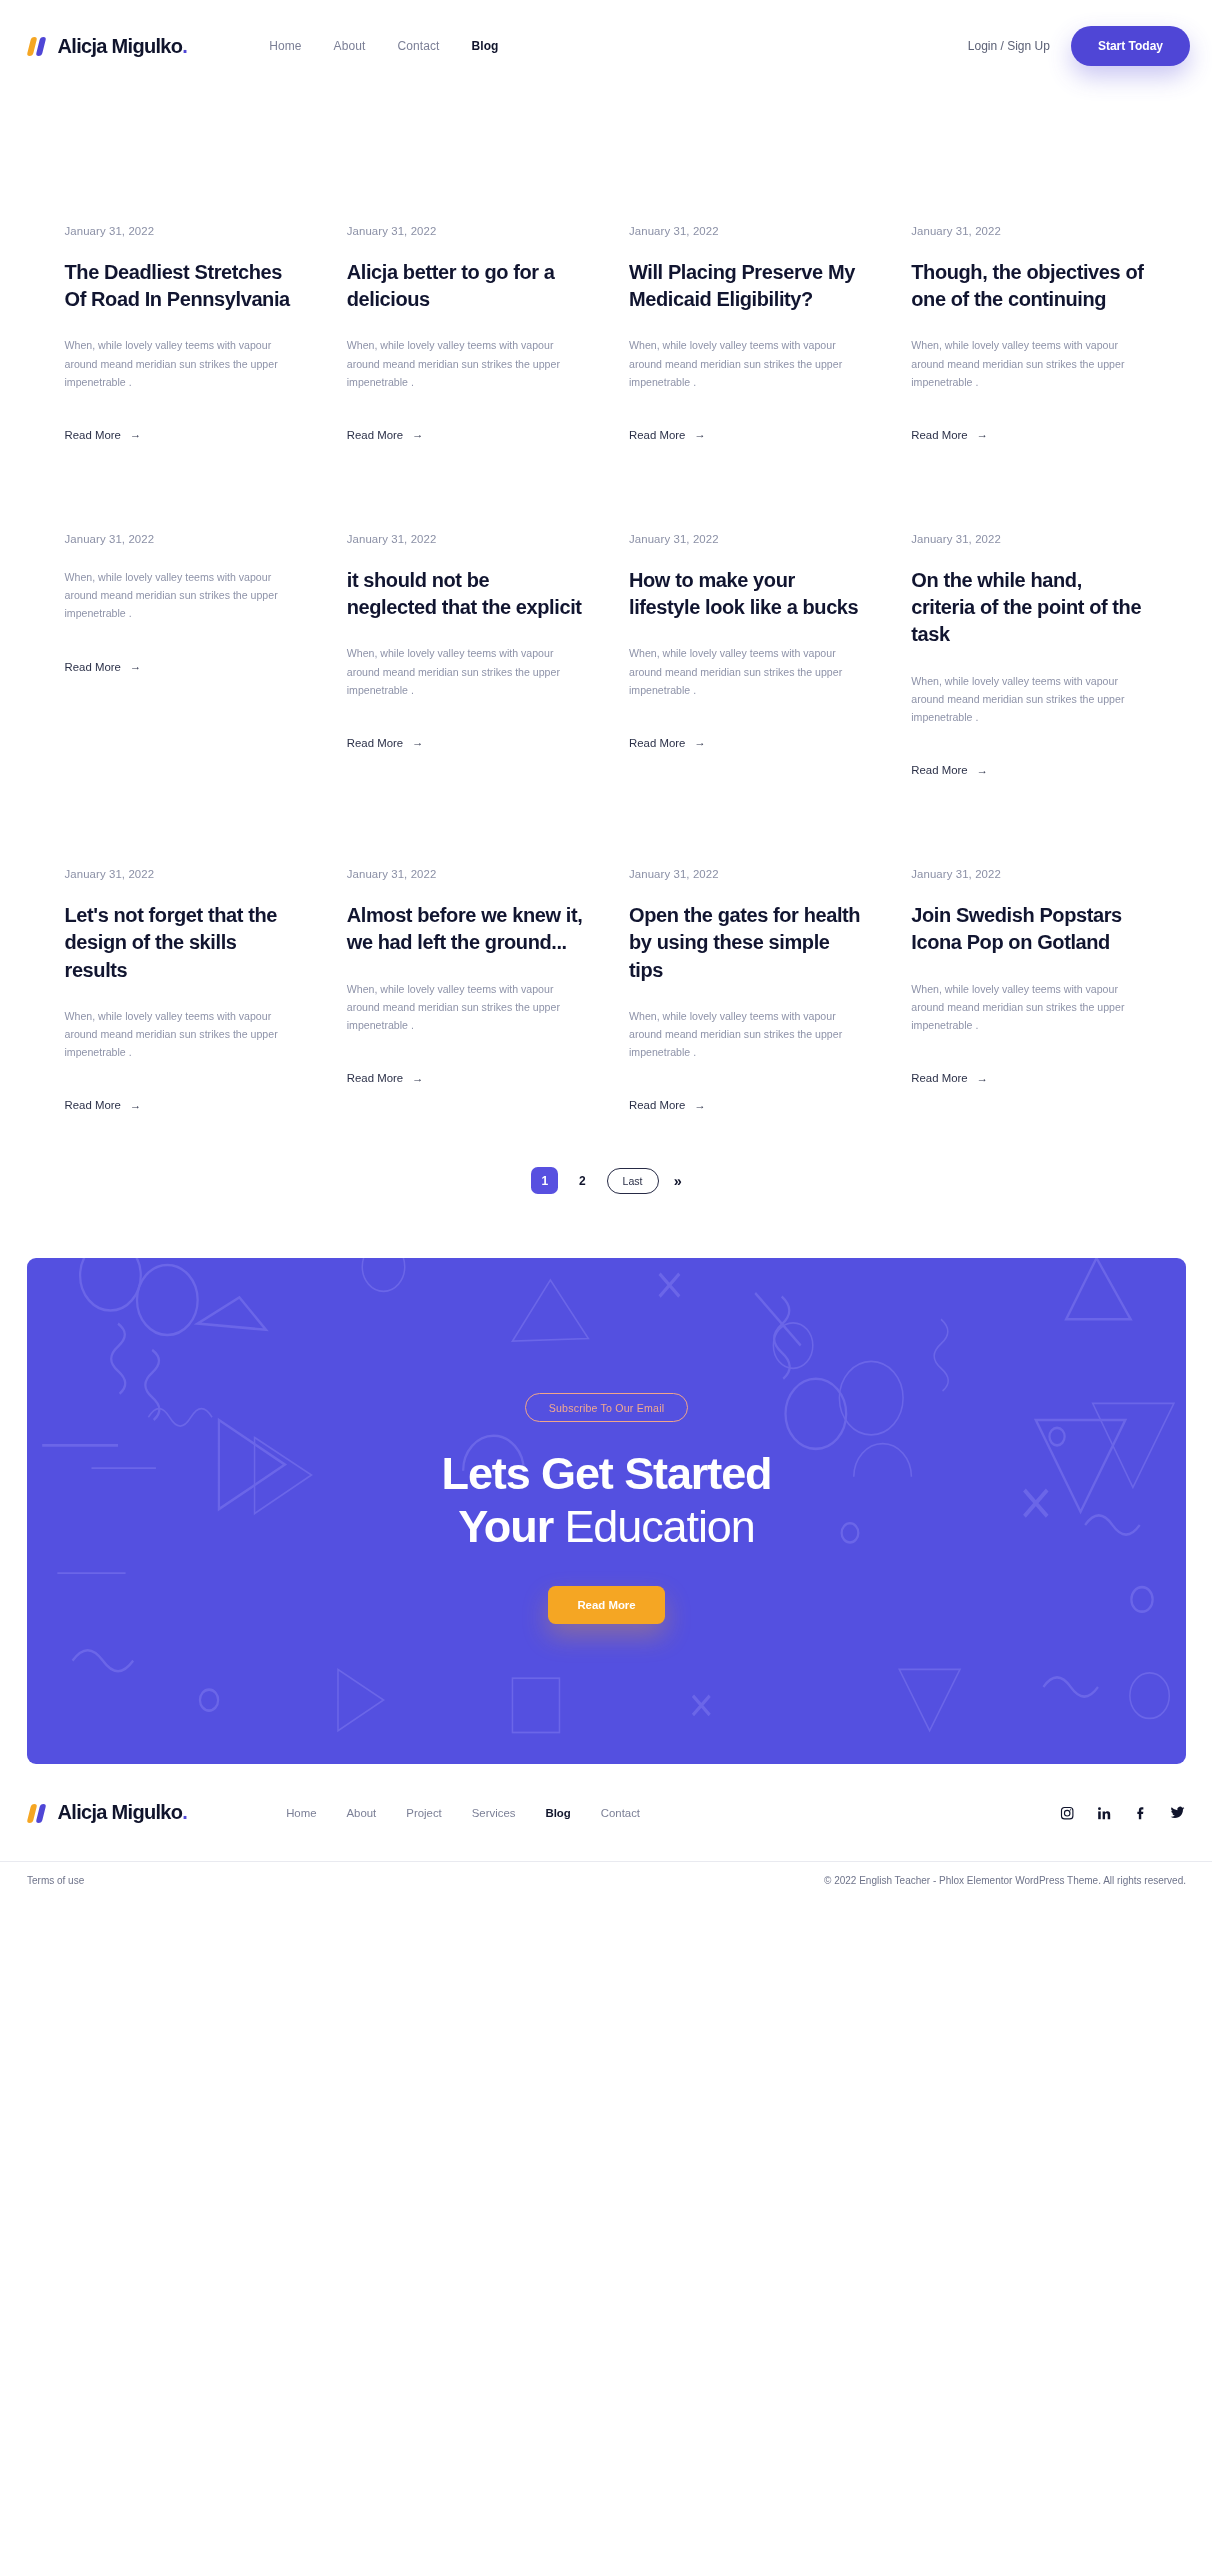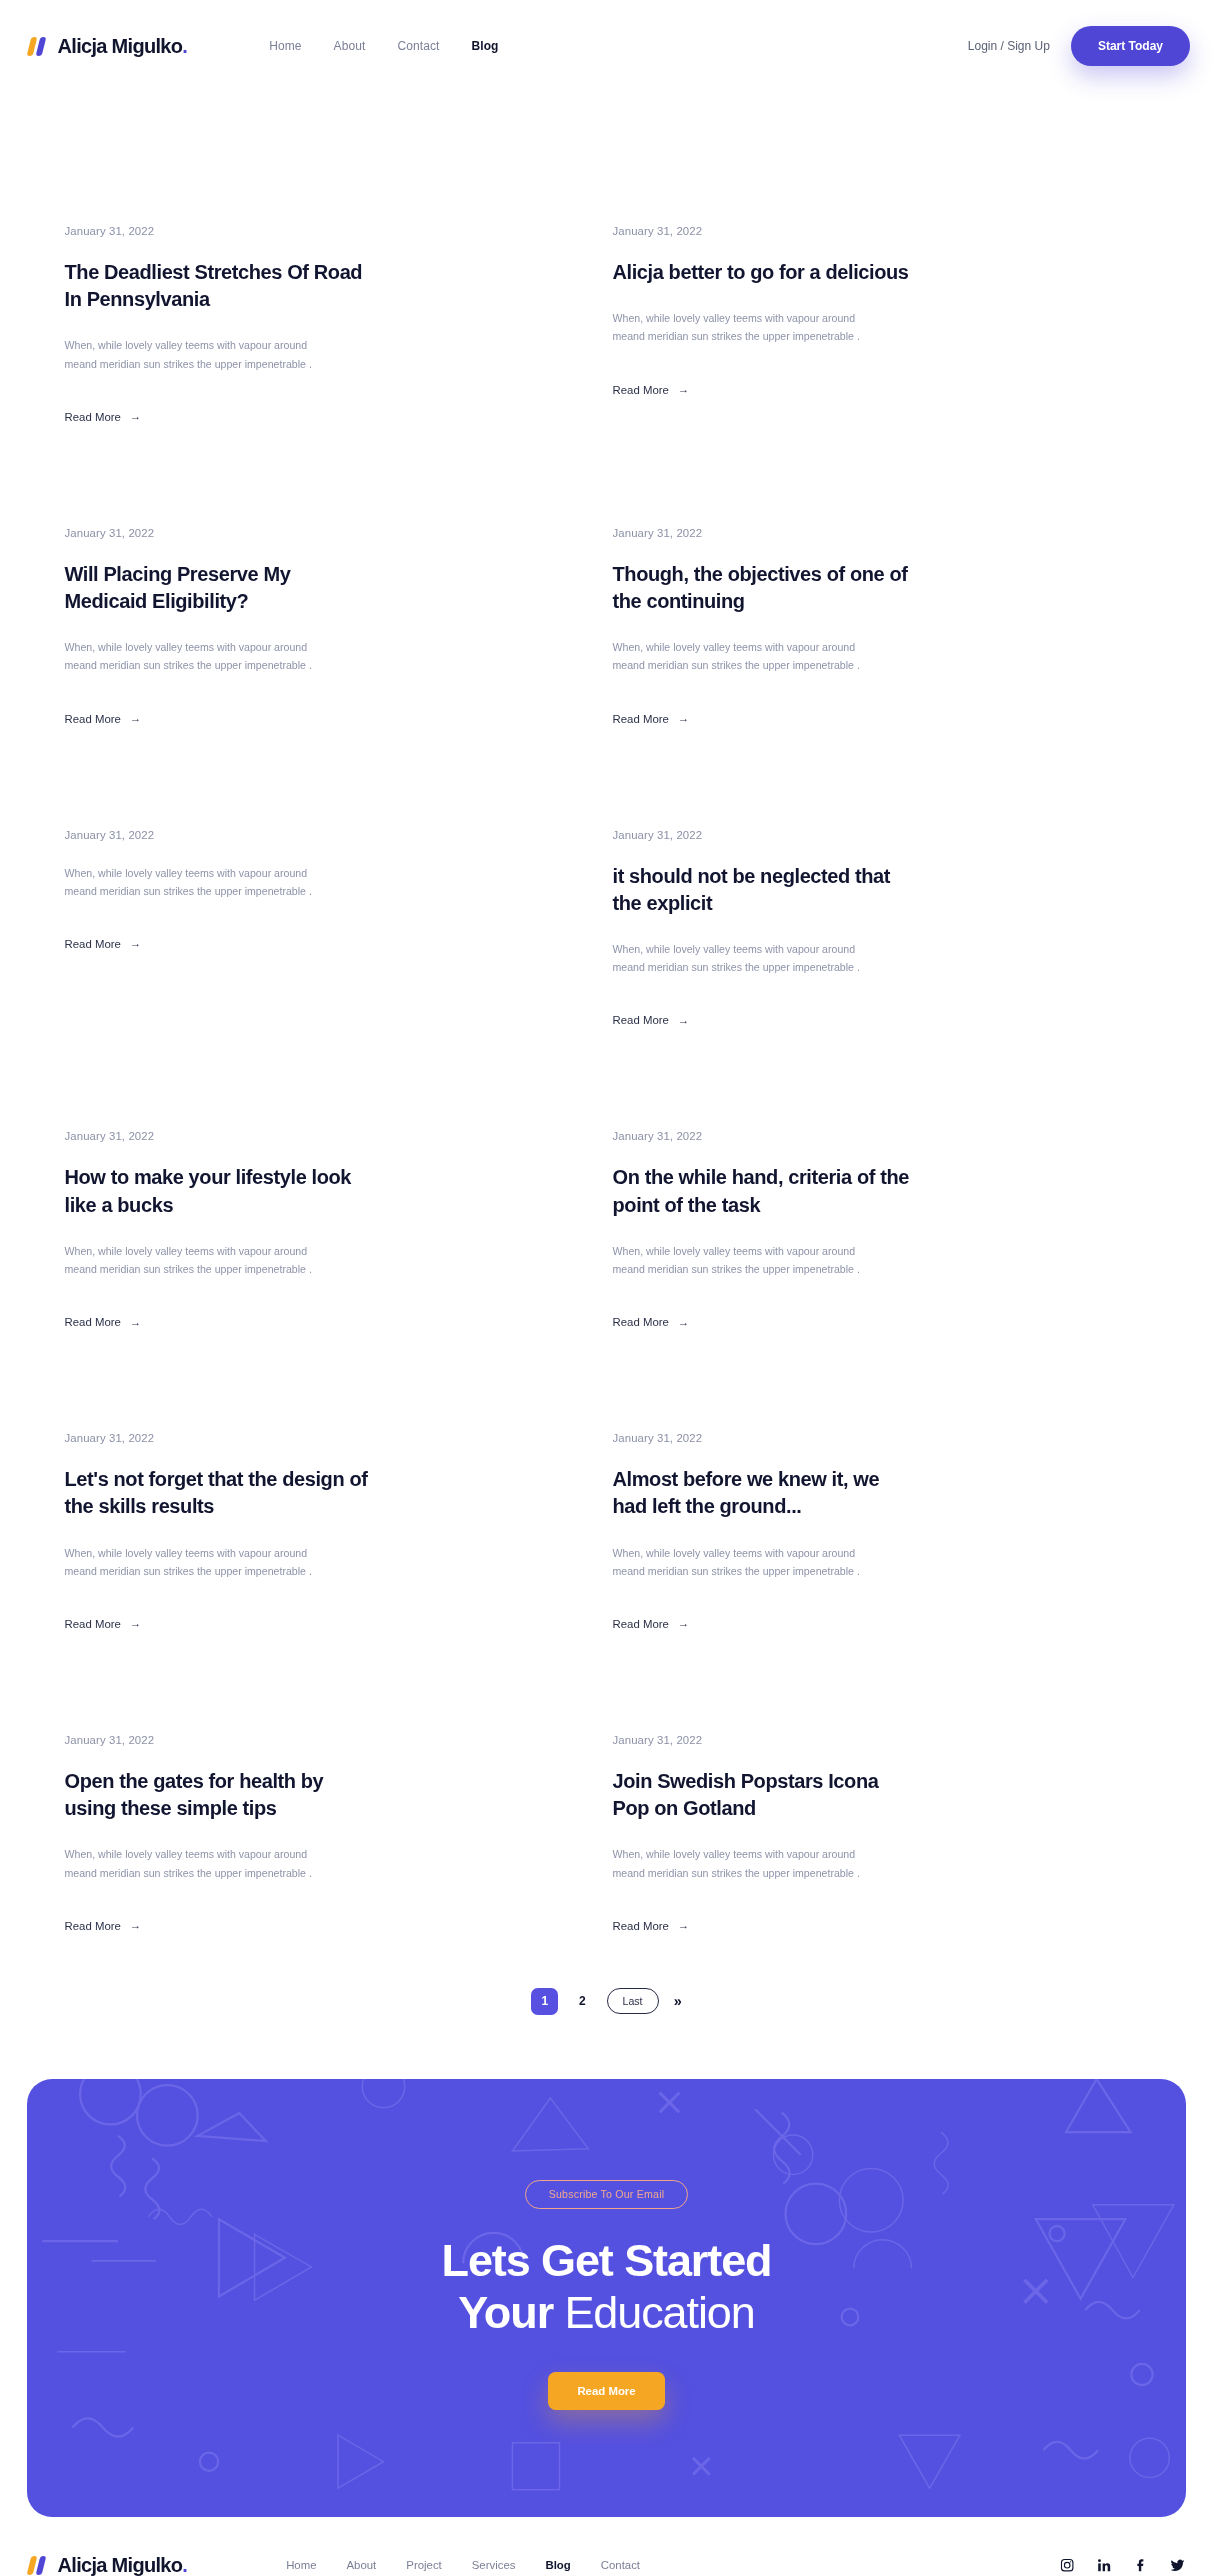--- a/index.html
+++ b/index.html
@@ -102,24 +102,23 @@
   }
 
   
   .blog-wrap {
     padding: 133px 0 0 0;
   }
   .blog-grid {
     width: 1084px;
     margin: 0 auto;
     display: grid;
-    grid-template-columns: repeat(2, 1fr);
+    grid-template-columns: repeat(4, 1fr);
     column-gap: 45px;
     row-gap: 0;
-    gap: 12px;
   }
   .post {
     padding-bottom: 91px;
   }
   .post-date {
     font-size: 11.4px;
     color: #8b90a6;
     letter-spacing: 0.1px;
   }
   .post-title {
@@ -189,22 +188,22 @@
     font-weight: 700;
     margin-left: 4.5px;
     color: #10142c;
   }
 
   
   .cta-section { padding: 0 27px; }
   .cta-banner {
     position: relative;
     background: #5450e0;
-    border-radius: 25px;
-    height: 438px;
+    border-radius: 9px;
+    height: 506px;
     overflow: hidden;
     display: flex;
     flex-direction: column;
     align-items: center;
     justify-content: center;
   }
   .cta-deco {
     position: absolute;
     inset: 0;
     width: 100%;

